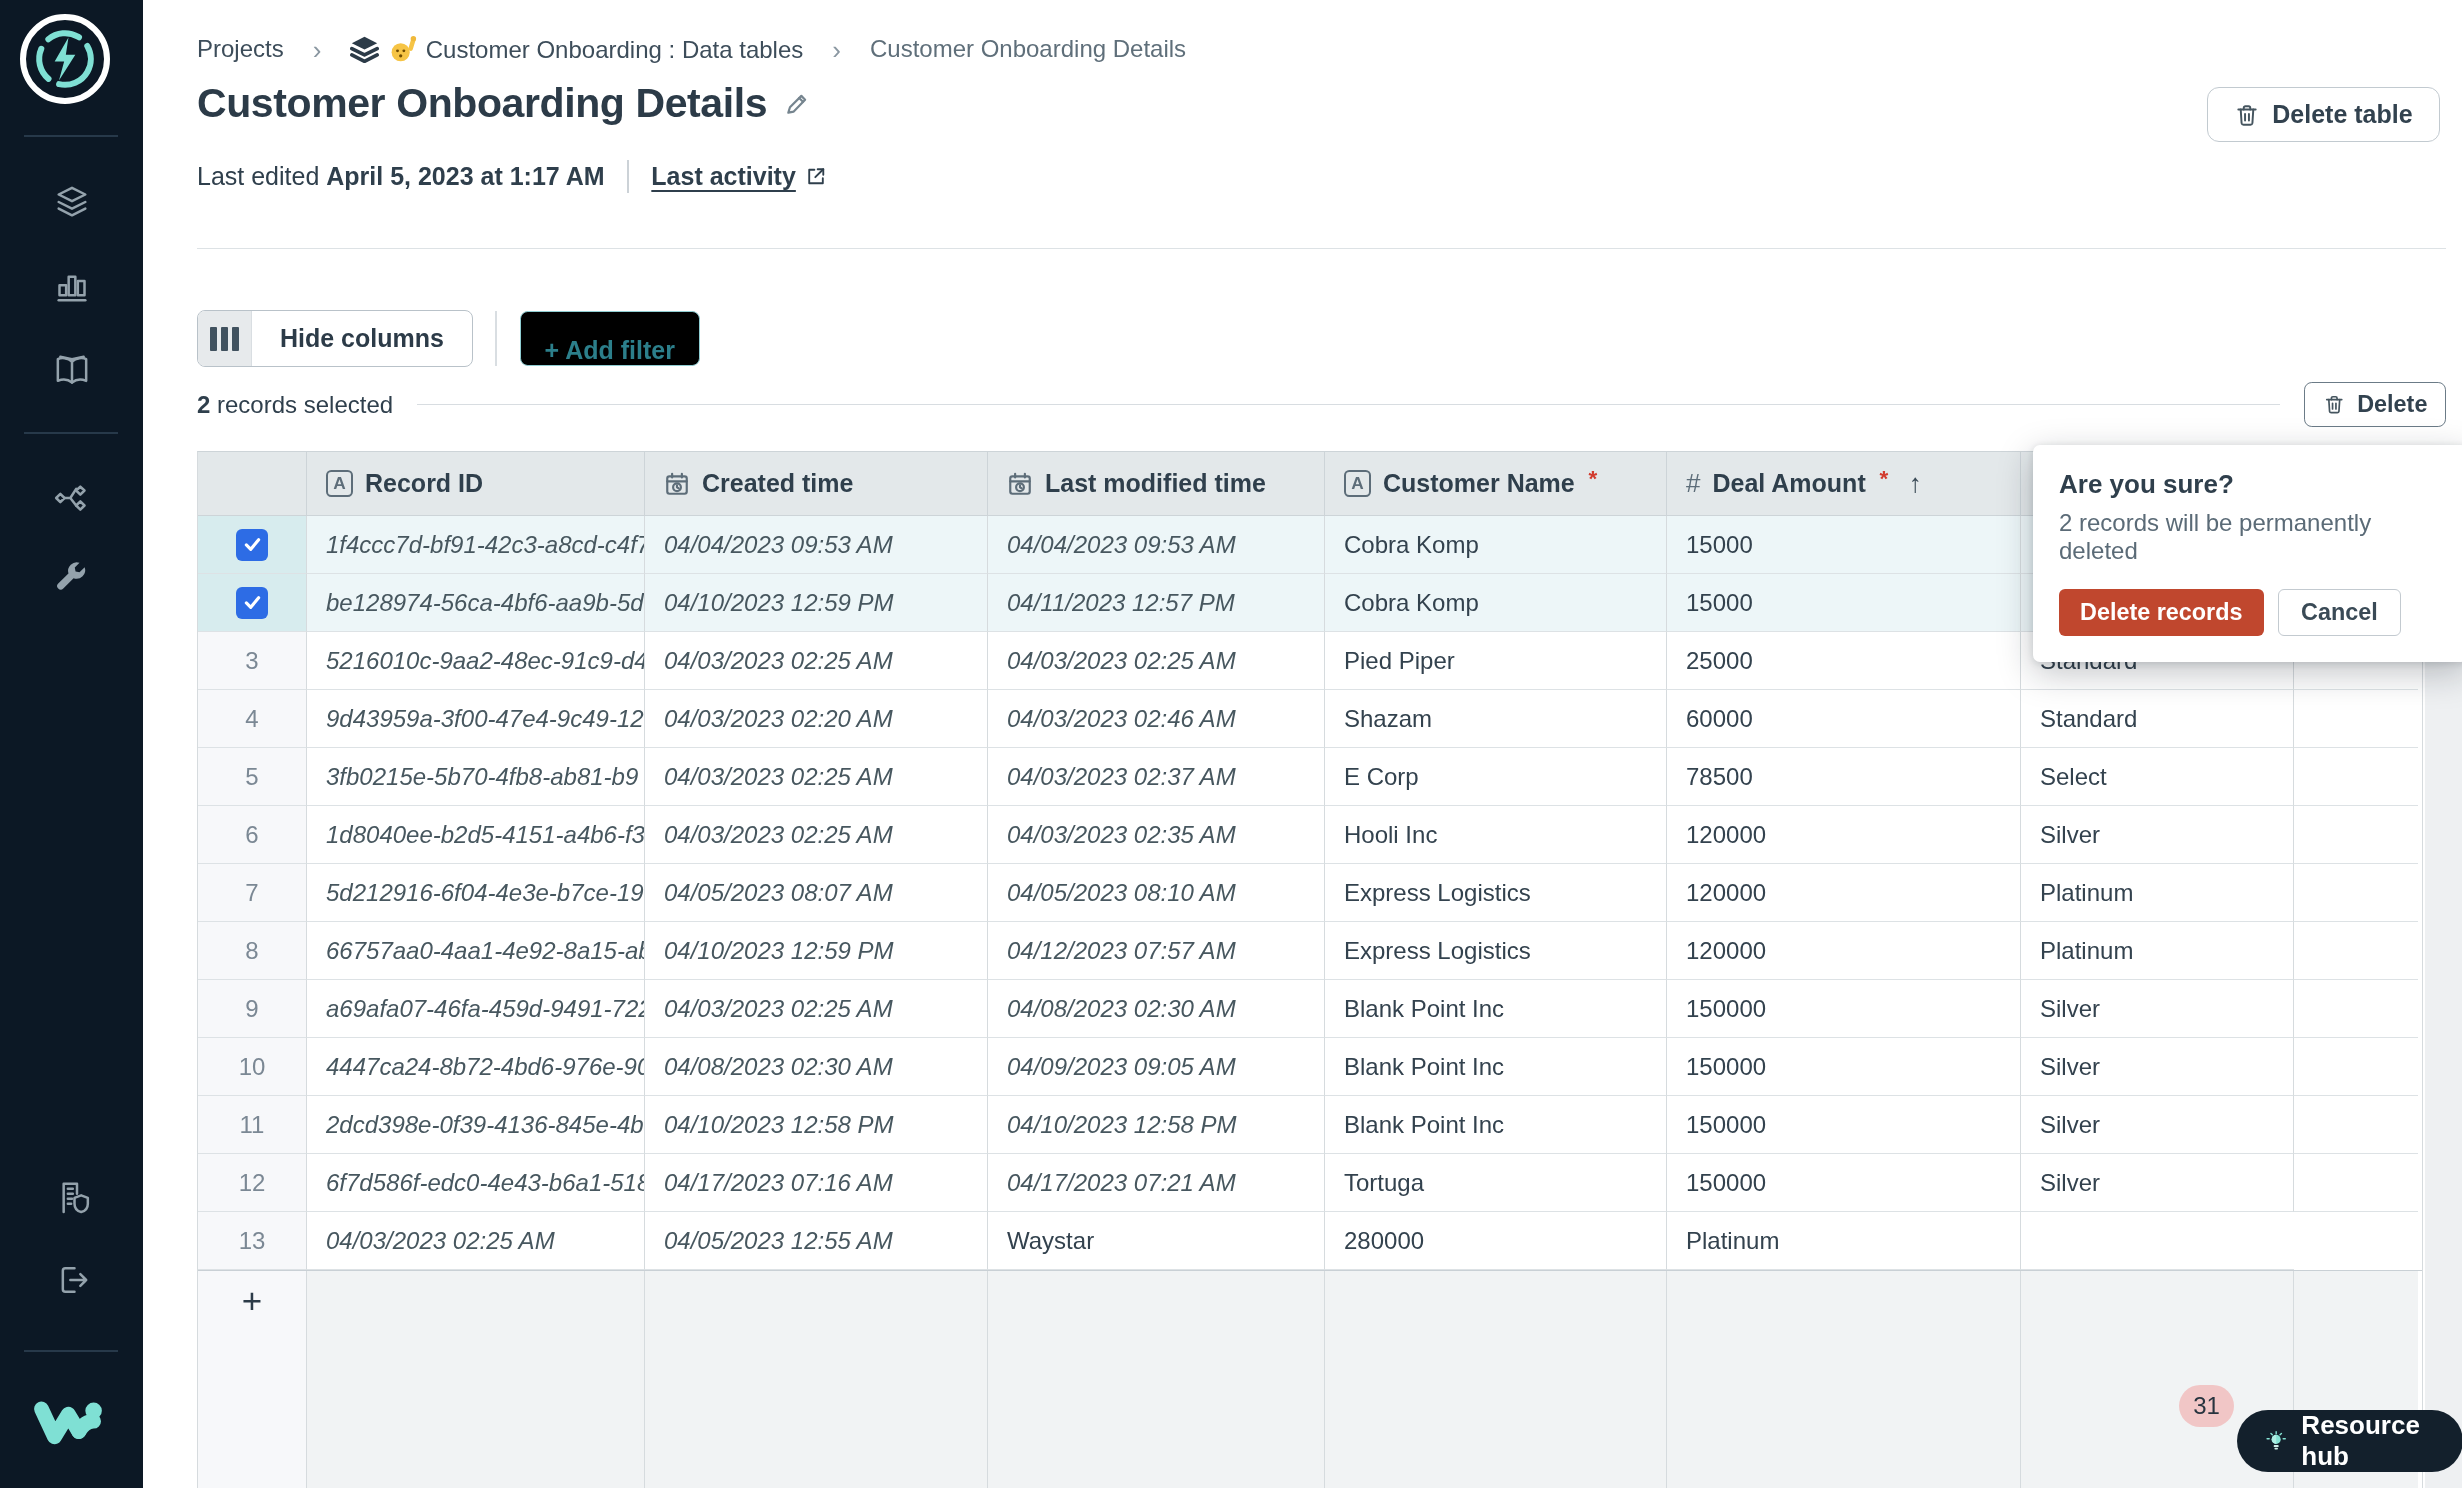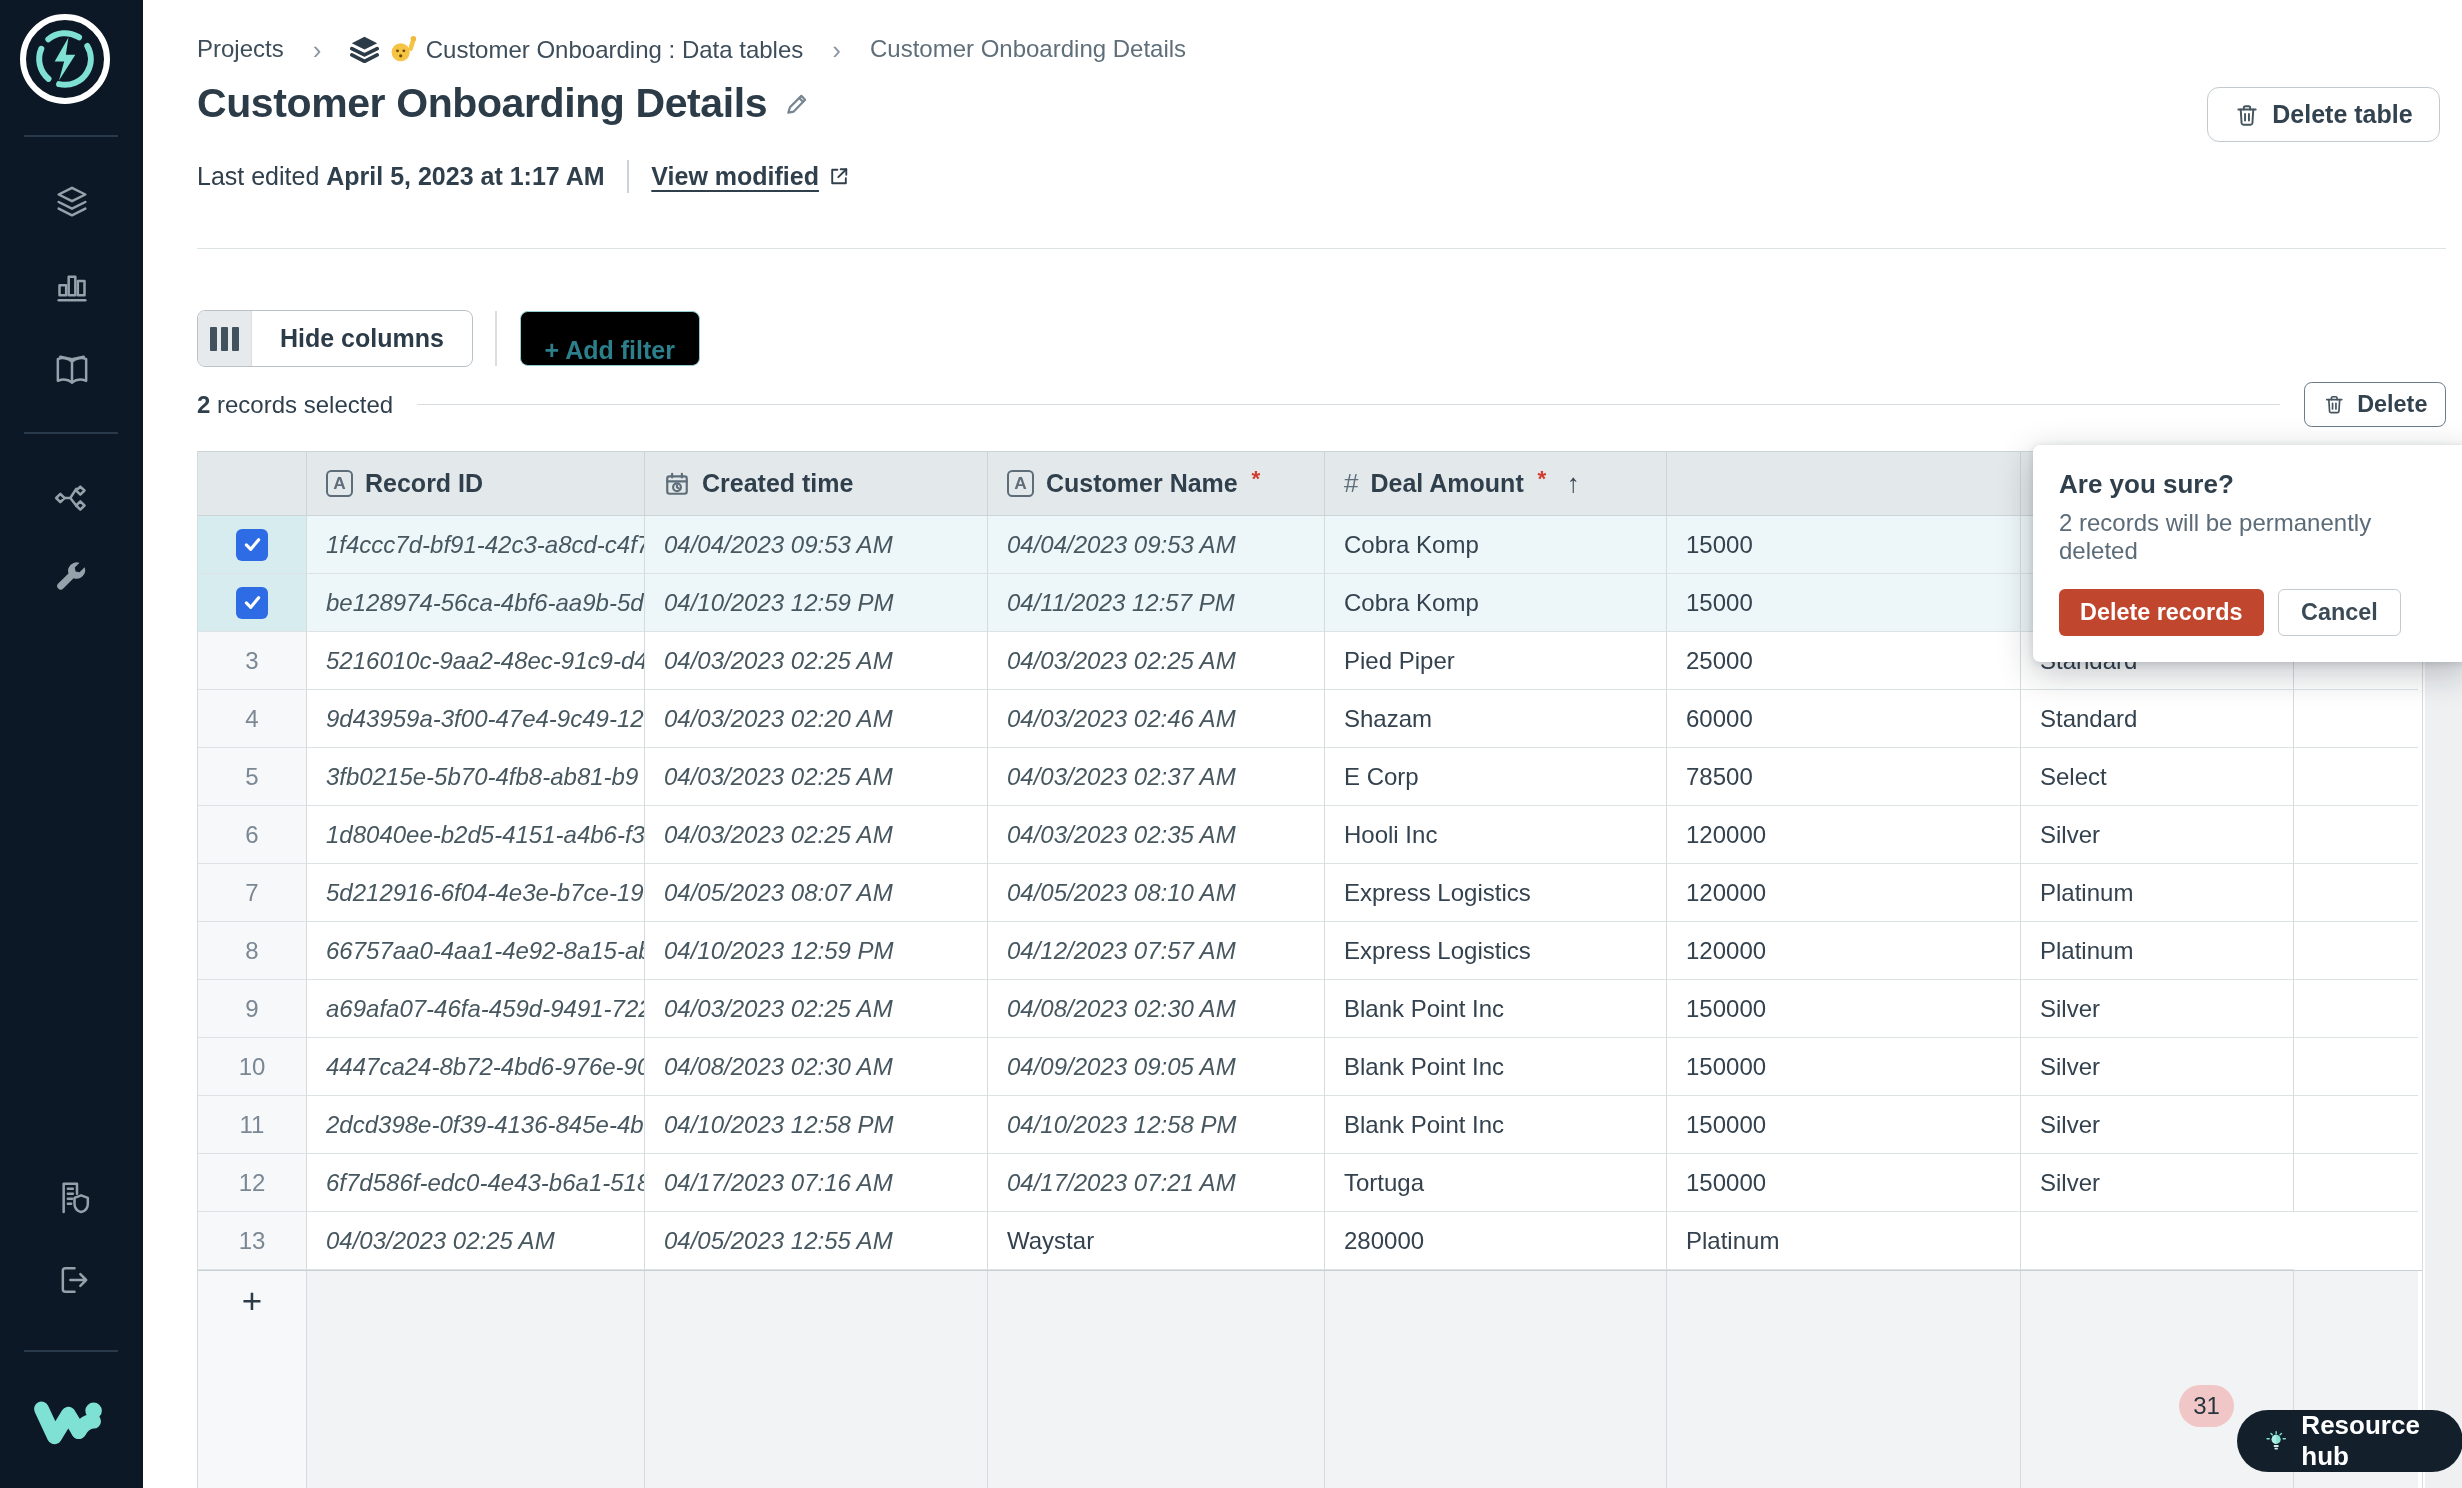--- a/index.html
+++ b/index.html
@@ -227,21 +227,21 @@
     <span>Delete table</span>
   </button>
 
   <div class="meta-row">
     <span>
       <span>Last edited</span>
       <b>April 5, 2023 at 1:17 AM</b>
     </span>
     <span class="meta-sep"></span>
     <span class="view-activity">
-      <span>View modified</span>
+      <span>Last activity</span>
       <svg width="22.5" height="22.5" viewBox="0 0 24 24" fill="none" stroke="#2f3f4c" stroke-width="2" stroke-linejoin="round" stroke-linecap="round">
         <path d="M10 5 H4.5 V19.5 H19 V14"></path>
           <path d="M13.5 4.5 H19.5 V10.5"></path>
           <path d="M19.5 4.5 L11 13"></path>
       </svg>
     </span>
   </div>
 
   <div class="hrule"></div>
 
@@ -286,20 +286,29 @@
       <div class="h-cell">
         <svg width="26" height="26" viewBox="0 0 24 24" fill="none" stroke="#5d6d79" stroke-width="2" stroke-linejoin="round" stroke-linecap="round">
           <rect x="3" y="5" width="18" height="16" rx="2"></rect>
             <path d="M7.5 2.5 V6 M16.5 2.5 V6 M3 9.5 H21"></path>
           <circle cx="12" cy="15" r="3.6"></circle>
             <path d="M12 13.2 V15 l1.6 1"></path>
         </svg>
         <span>Created time</span>
       </div>
       <div class="h-cell">
+        <svg width="26" height="26" viewBox="0 0 24 24" fill="none" stroke="#5d6d79" stroke-width="2" stroke-linejoin="round" stroke-linecap="round">
+          <rect x="3" y="5" width="18" height="16" rx="2"></rect>
+            <path d="M7.5 2.5 V6 M16.5 2.5 V6 M3 9.5 H21"></path>
+          <circle cx="12" cy="15" r="3.6"></circle>
+            <path d="M12 13.2 V15 l1.6 1"></path>
+        </svg>
+        <span>Last modified time</span>
+      </div>
+      <div class="h-cell">
         <span class="a-box">A</span>
         <span>Customer Name</span>
         <span class="req">*</span>
       </div>
       <div class="h-cell">
         <span class="hash">#</span>
         <span>Deal Amount</span>
         <span class="req">*</span>
         <span class="sort">↑</span>
       </div>

